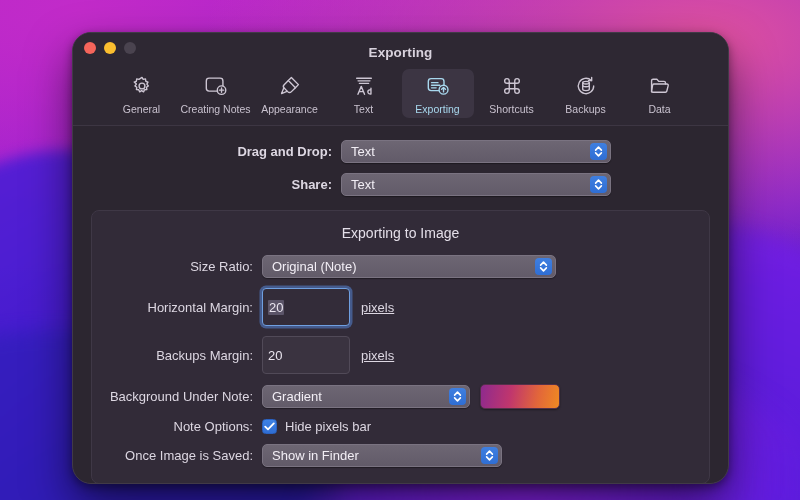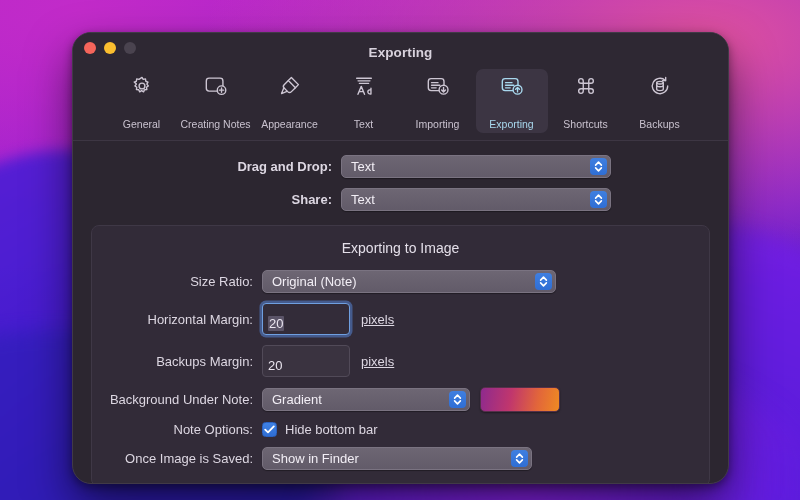--- a/index.html
+++ b/index.html
@@ -69,21 +69,21 @@
     color:#d8d2dd; letter-spacing:.1px;
   }
 
   
   .toolbar{
     display:flex; justify-content:center; align-items:flex-end;
     gap:2px; padding:6px 10px 7px 10px;
   }
   .tab{
     width:72px; padding:4px 2px 3px 2px; border-radius:7px;
-    display:flex; flex-direction:column; align-items:center; gap:19px;
+    display:flex; flex-direction:column; align-items:center; gap:4px;
     cursor:default;
   }
   .tab .ticon{ height:26px; display:flex; align-items:center; justify-content:center; }
   .tab .tlabel{ font-size:10.5px; color:#c9c2cf; white-space:nowrap; }
   .tab.sel{ background:#3c3543; }
   .tab.sel .tlabel{ color:#a8d8ee; }
   .tab svg{ display:block; }
   .tab .st{ stroke:#cdc6d3; }
   .tab.sel .st{ stroke:#a8d8ee; }
 
@@ -119,23 +119,23 @@
     margin-top:14px; border:1px solid #3f3846; border-radius:8px;
     background:#322b38; padding:14px 10px 16px 10px;
   }
   .ghead{
     text-align:center; font-size:14px; color:#e4dfe9; margin-bottom:14px;
   }
   .lab-g{ width:160px; }
 
   
   .tfield{
-    height:32px; width:88px; border-radius:4px;
+    height:38px; width:88px; border-radius:4px;
     background:#3a3340; border:1px solid #514a58;
-    display:flex; align-items:flex-start; padding:12px 5px;
+    display:flex; align-items:center; padding:12px 5px;
   }
   .tfield.focus{
     border:1px solid #6f9fe0;
     box-shadow:0 0 0 2.5px rgba(86,132,212,.55);
     background:#332c39;
   }
   .tfield .tv{ font-size:13px; color:#eae5ef; }
   .tfield.focus .tv{ background:#5b5468; border-radius:1px; padding:0 1px; }
   .units{ font-size:13px; color:#ddd7e2; margin-left:11px;text-decoration:underline; }
 
@@ -213,31 +213,20 @@
           <div class="ticon">
             <svg width="22" height="22" viewBox="0 0 24 24" fill="none" stroke-width="1.5" stroke-linecap="round">
               <path class="st" d="M4 3.6h16M5.5 6.4h13M7 9.2h10"></path>
               <path class="st" d="M5.4 21l3.6-8.6L12.6 21M6.6 18.2h4.8" stroke-linejoin="round"></path>
               <path class="st" d="M19.6 14.4v6.4M19.6 16c-2.2 0-3.4.9-3.4 2.4s1.2 2.5 3.4 2.4" stroke-linejoin="round"></path>
             </svg>
           </div>
           <div class="tlabel">Text</div>
         </div>
 
-        <div class="tab">
-          <div class="ticon">
-            <svg width="24" height="22" viewBox="0 0 26 22" fill="none" stroke-width="1.5" stroke-linecap="round" stroke-linejoin="round">
-              <rect class="st" x="2.5" y="3" width="17" height="13" rx="3"></rect>
-              <path class="st" d="M6 7.4h7M6 10.2h9M6 13h5"></path>
-              <circle class="st" cx="19" cy="15" r="4.8" fill="#2e2833"></circle>
-              <path class="st" d="M19 12.6v4.8M16.9 15.4L19 17.5l2.1-2.1"></path>
-            </svg>
-          </div>
-          <div class="tlabel">Importing</div>
-        </div>
 
         <div class="tab sel">
           <div class="ticon">
             <svg width="24" height="22" viewBox="0 0 26 22" fill="none" stroke-width="1.5" stroke-linecap="round" stroke-linejoin="round">
               <rect class="st" x="2.5" y="3" width="17" height="13" rx="3"></rect>
               <path class="st" d="M6 7.4h7M6 10.2h9M6 13h5"></path>
               <circle class="st" cx="19" cy="15" r="4.8" fill="#3c3543"></circle>
               <path class="st" d="M19 17.4v-4.8M16.9 14.6L19 12.5l2.1 2.1"></path>
             </svg>
           </div>
@@ -260,20 +249,29 @@
               <path class="st" d="M20.4 12a8.4 8.4 0 1 1-2.6-6.1"></path>
               <path class="st" d="M18.2 2.6v3.6h-3.6"></path>
               <ellipse class="st" cx="12" cy="8.4" rx="3.6" ry="1.4"></ellipse>
               <path class="st" d="M8.4 8.4v7.2c0 .8 1.6 1.4 3.6 1.4s3.6-.6 3.6-1.4V8.4"></path>
               <path class="st" d="M8.4 11.4c0 .8 1.6 1.4 3.6 1.4s3.6-.6 3.6-1.4"></path>
             </svg>
           </div>
           <div class="tlabel">Backups</div>
         </div>
 
+        <div class="tab">
+          <div class="ticon">
+            <svg width="22" height="22" viewBox="0 0 24 24" fill="none" stroke-width="1.5" stroke-linecap="round" stroke-linejoin="round">
+              <path class="st" d="M2.8 18.4V6.2a1.6 1.6 0 0 1 1.6-1.6h4.2l2 2.4h5.8a1.6 1.6 0 0 1 1.6 1.6v1.2"></path>
+              <path class="st" d="M5.4 9.8h14.2a1.4 1.4 0 0 1 1.36 1.75l-1.6 6.2a1.4 1.4 0 0 1-1.36 1.05H4.2a1.4 1.4 0 0 1-1.36-1.75l1.2-6.2A1.4 1.4 0 0 1 5.4 9.8z"></path>
+            </svg>
+          </div>
+          <div class="tlabel">Data</div>
+        </div>
 
       </div>
     </div>
 
     <div class="body">
 
       <div class="row">
         <div class="lab lab-top">Drag and Drop:</div>
         <div class="popup" style="width:270px">
           <span class="pv">Text</span>
@@ -343,27 +341,27 @@
         </div>
 
         <div class="row">
           <div class="lab lab-g">Note Options:</div>
           <div class="cbrow">
             <span class="cbox">
               <svg width="11" height="9" viewBox="0 0 11 9" fill="none" stroke="#ffffff" stroke-width="1.8" stroke-linecap="round" stroke-linejoin="round">
                 <path d="M1.2 4.6l2.8 2.8L9.8 1.4"></path>
               </svg>
             </span>
-            <span class="cblabel">Hide bottom bar</span>
+            <span class="cblabel">Hide pixels bar</span>
           </div>
         </div>
 
         <div class="row" style="margin-bottom:0">
           <div class="lab lab-g">Once Image is Saved:</div>
-          <div class="popup" style="width:270px">
+          <div class="popup" style="width:240px">
             <span class="pv">Show in Finder</span>
             <span class="chev">
               <svg width="9" height="13" viewBox="0 0 9 13" fill="none" stroke="#ffffff" stroke-width="1.6" stroke-linecap="round" stroke-linejoin="round">
                 <path d="M1.6 5.1L4.5 2.1l2.9 3M1.6 7.9l2.9 3 2.9-3"></path>
               </svg>
             </span>
           </div>
         </div>
 
       </div>

